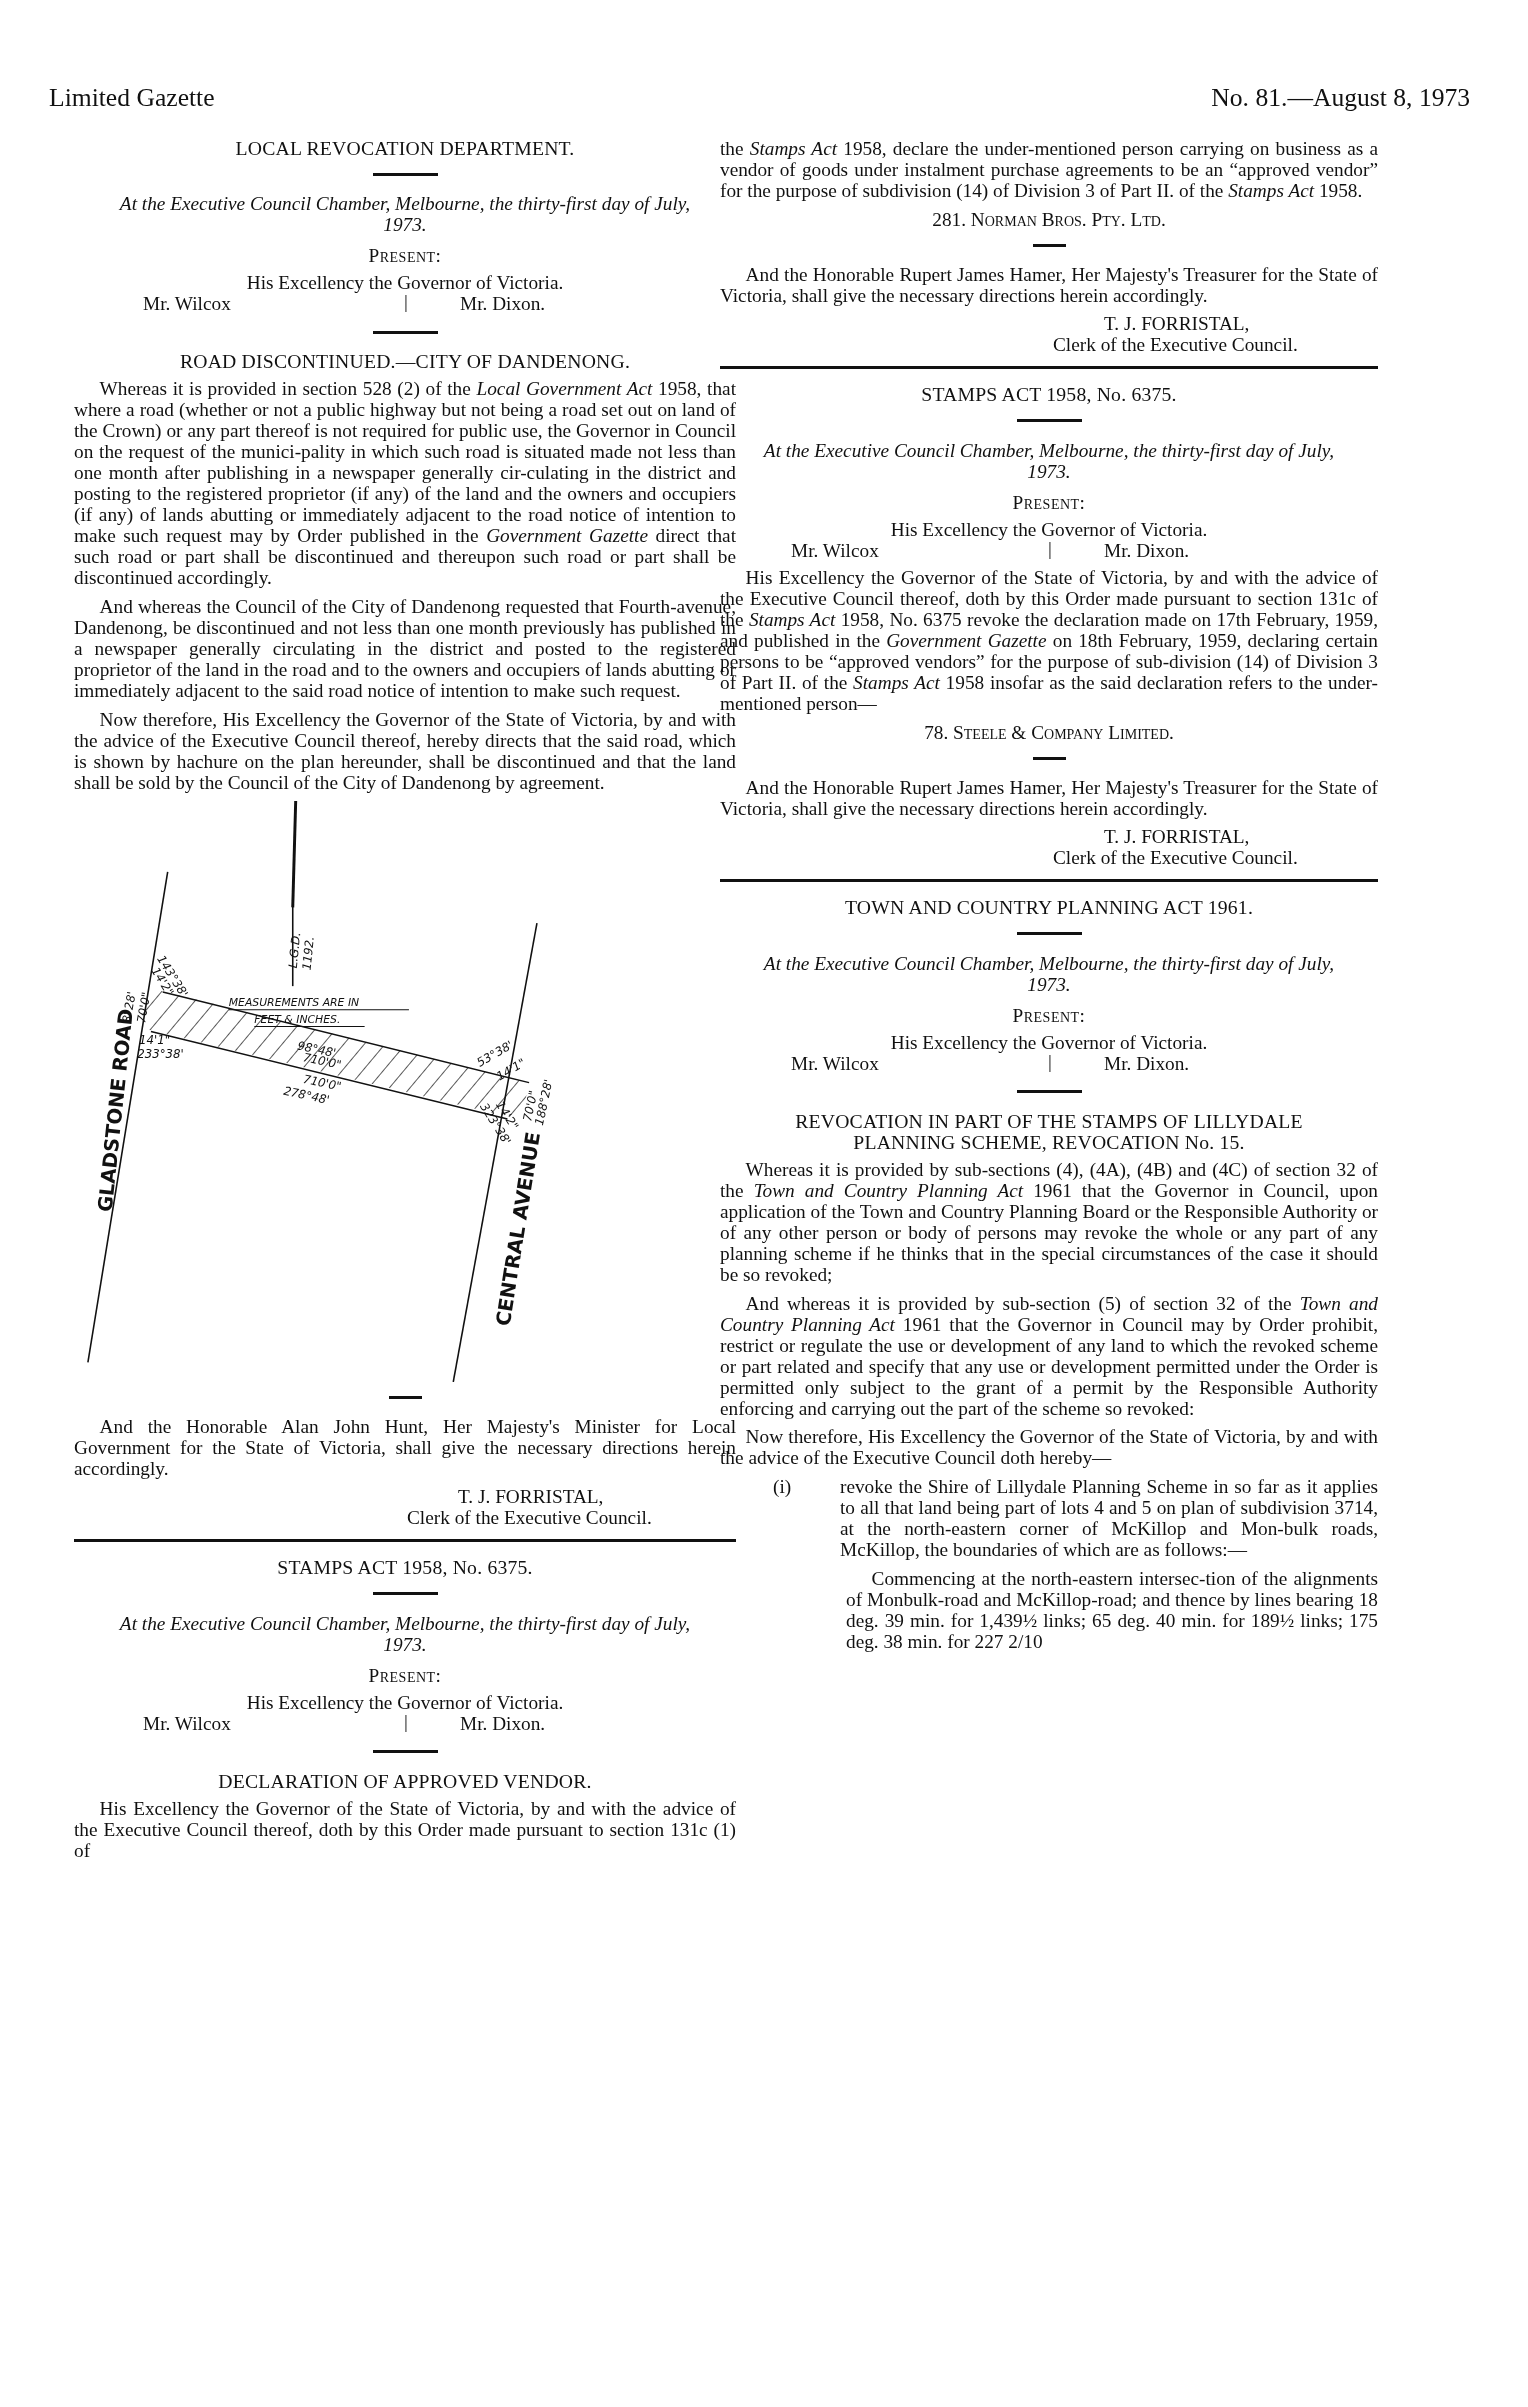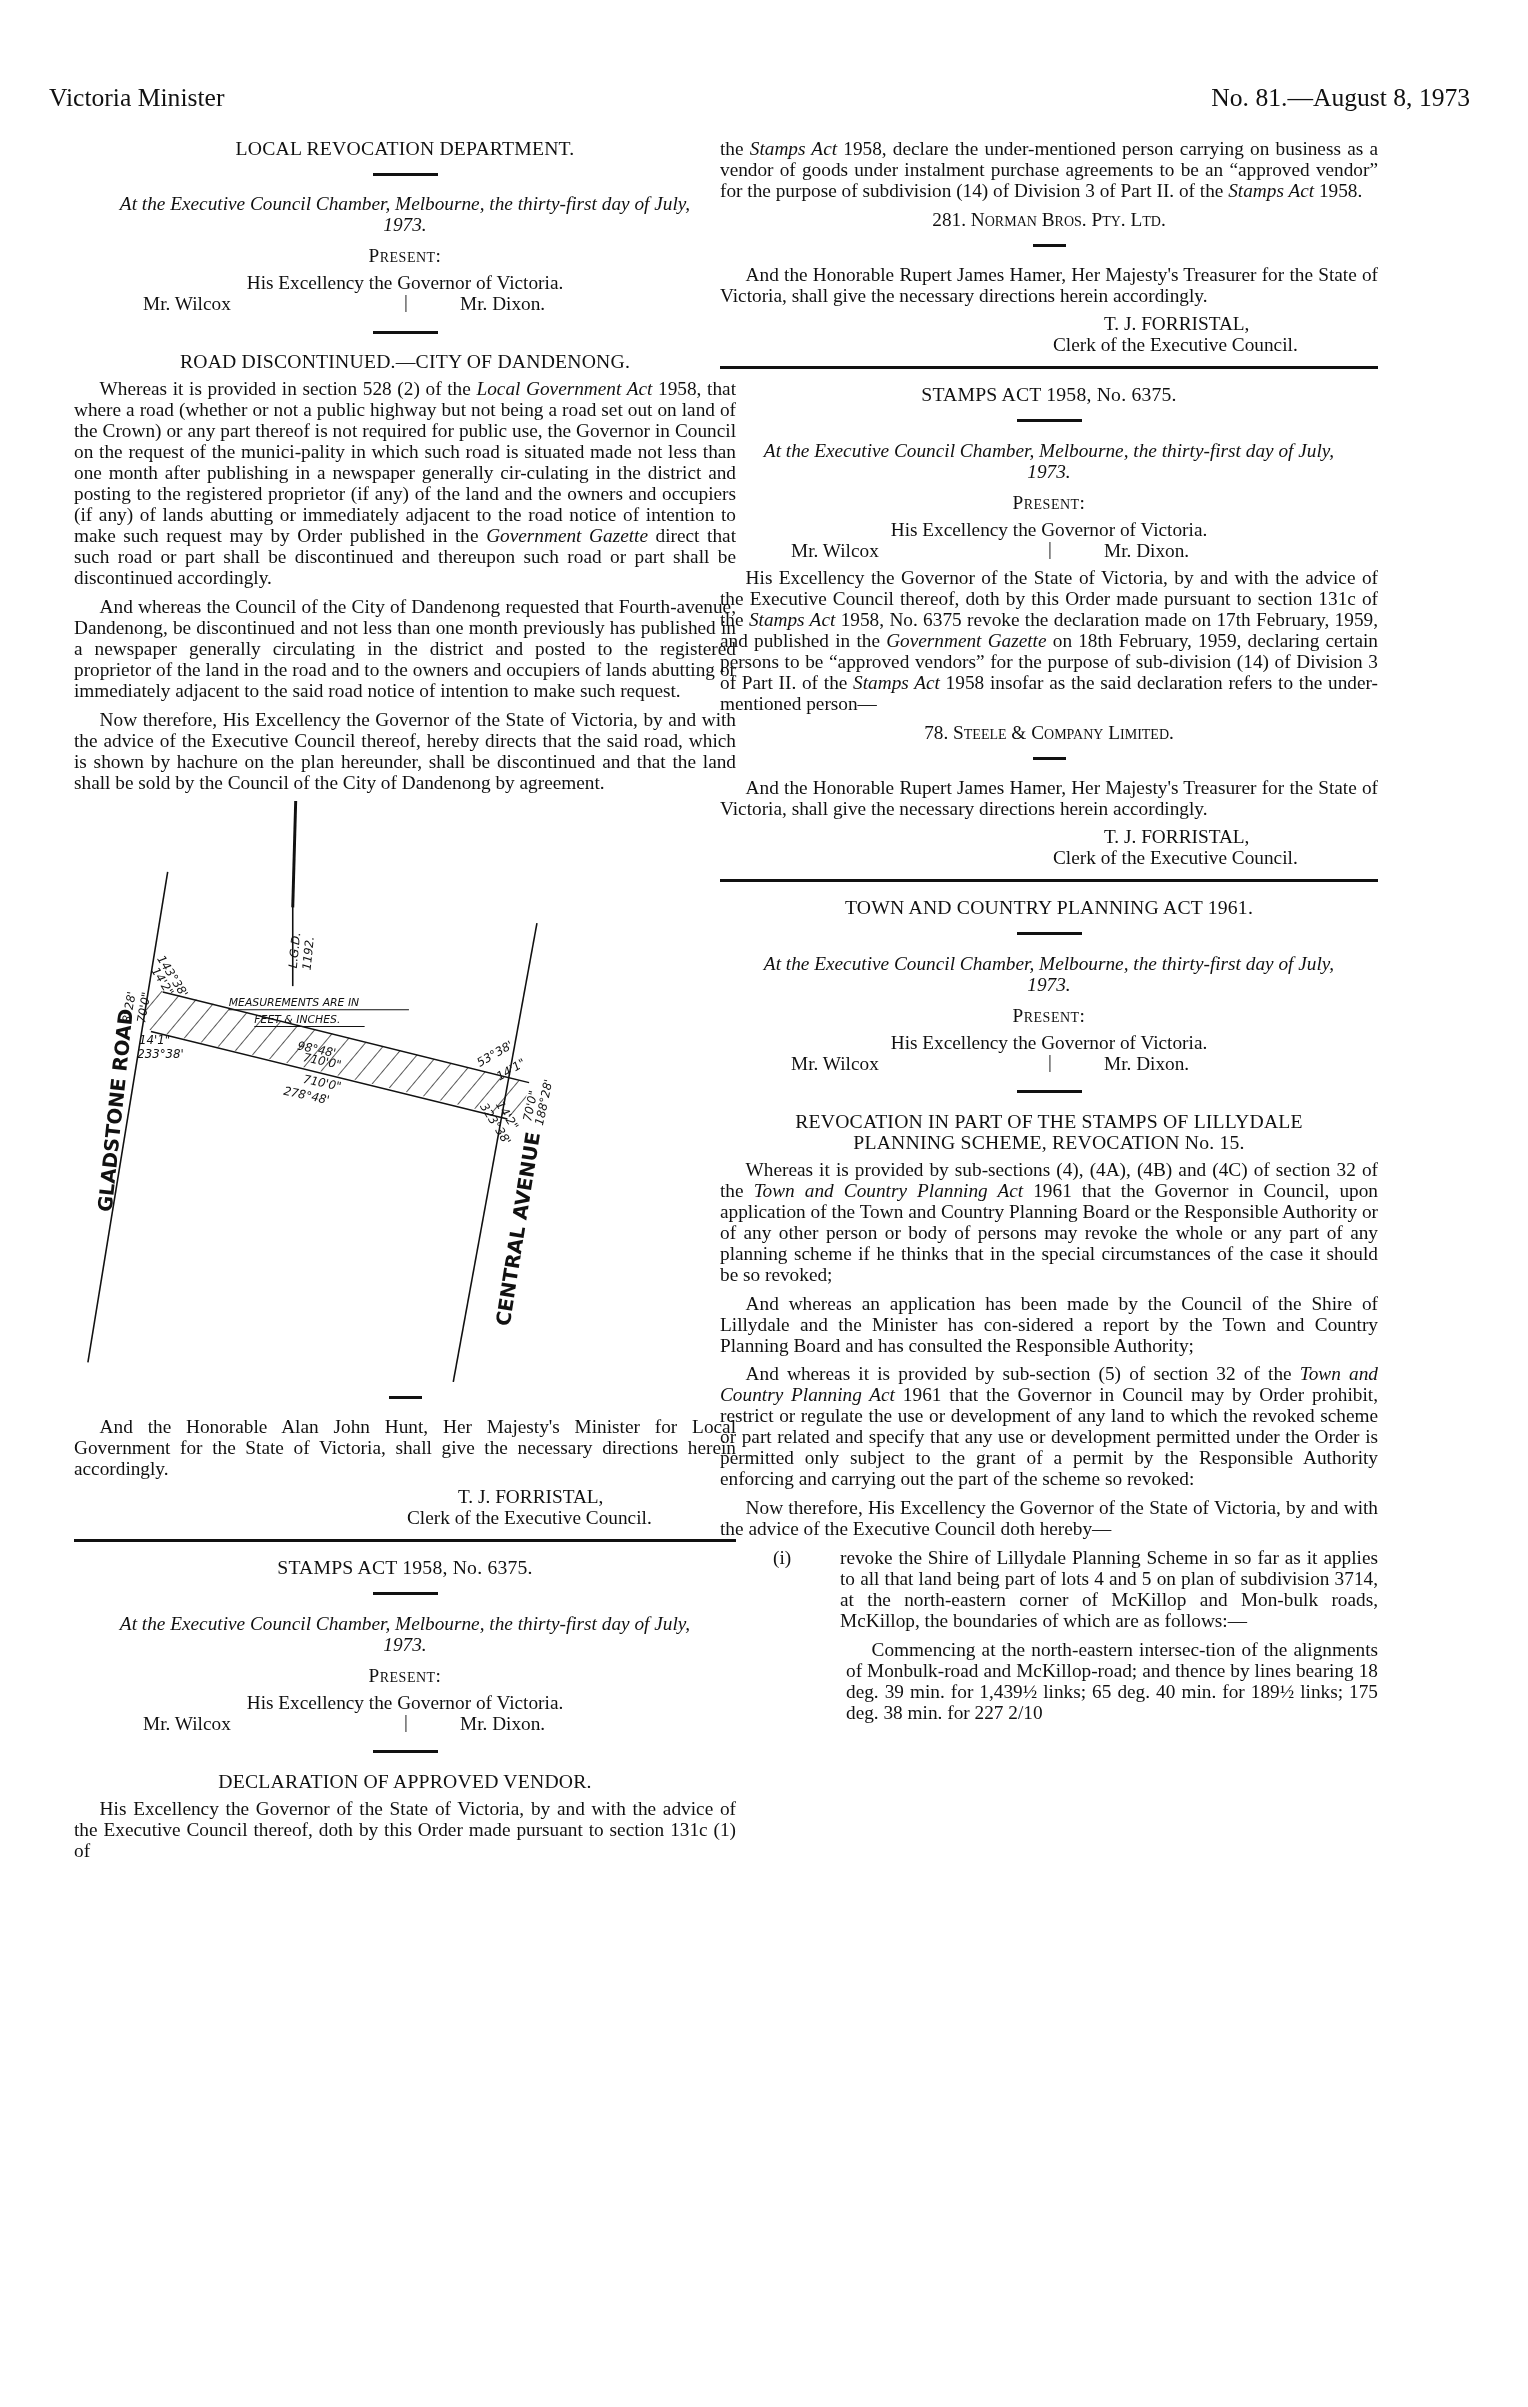--- a/index.html
+++ b/index.html
@@ -39,21 +39,21 @@
   .plan { position: relative; width: 662px; height: 581px; margin: 0; }
   .plan svg { position: absolute; left: 0; top: 0; }
   .plan-label { font-family: "DejaVu Sans", sans-serif; font-weight: bold; fill: #111; }
   .plan-note { font-family: "DejaVu Sans", sans-serif; font-style: italic; fill: #111; font-size: 11px; }
   .plan-num { font-family: "DejaVu Sans", sans-serif; font-style: italic; fill: #111; font-size: 12px; }
 </style>
 </head>
 <body>
 
 <div class="page-header">
-  <span class="hdr-left">Victoria Minister</span>
+  <span class="hdr-left">Limited Gazette</span>
   <span class="hdr-right">No. 81.—August 8, 1973</span>
 </div>
 
 <div class="col col-left">
   <div class="heading">LOCAL REVOCATION DEPARTMENT.</div>
   <div class="rule-short"></div>
   <div class="place">At the Executive Council Chamber, Melbourne, the thirty-first day of July, 1973.</div>
   <div class="present">Present:</div>
   <div class="center">His Excellency the Governor of Victoria.</div>
   <div class="members">
@@ -179,21 +179,20 @@
   <div class="center">His Excellency the Governor of Victoria.</div>
   <div class="members">
     <span class="m-left">Mr. Wilcox</span>
     <span class="m-sep">|</span>
     <span class="m-right">Mr. Dixon.</span>
   </div>
   <div class="rule-short"></div>
   <div class="heading" style="margin-bottom:0">REVOCATION IN PART OF THE STAMPS OF LILLYDALE</div>
   <div class="heading">PLANNING SCHEME, REVOCATION No. 15.</div>
   <p><span>Whereas it is provided by sub-sections (4), (4A), (4B) and (4C) of section 32 of the </span><i>Town and Country Planning Act</i><span> 1961 that the Governor in Council, upon application of the Town and Country Planning Board or the Responsible Authority or of any other person or body of persons may revoke the whole or any part of any planning scheme if he thinks that in the special circumstances of the case it should be so revoked;</span></p>
-  <p>And whereas an application has been made by the Council of the Shire of Lillydale and the Minister has con-sidered a report by the Town and Country Planning Board and has consulted the Responsible Authority;</p>
   <p><span>And whereas it is provided by sub-section (5) of section 32 of the </span><i>Town and Country Planning Act</i><span> 1961 that the Governor in Council may by Order prohibit, restrict or regulate the use or development of any land to which the revoked scheme or part related and specify that any use or development permitted under the Order is permitted only subject to the grant of a permit by the Responsible Authority enforcing and carrying out the part of the scheme so revoked:</span></p>
   <p>Now therefore, His Excellency the Governor of the State of Victoria, by and with the advice of the Executive Council doth hereby—</p>
   <div class="indent-item">
     <span class="num">(i)</span>
     <span>revoke the Shire of Lillydale Planning Scheme in so far as it applies to all that land being part of lots 4 and 5 on plan of subdivision 3714, at the north-eastern corner of McKillop and Mon-bulk roads, McKillop, the boundaries of which are as follows:—</span>
   </div>
   <div class="sub-para">Commencing at the north-eastern intersec-tion of the alignments of Monbulk-road and McKillop-road; and thence by lines bearing 18 deg. 39 min. for 1,439½ links; 65 deg. 40 min. for 189½ links; 175 deg. 38 min. for 227 2/10</div>
 </div>
 
 

